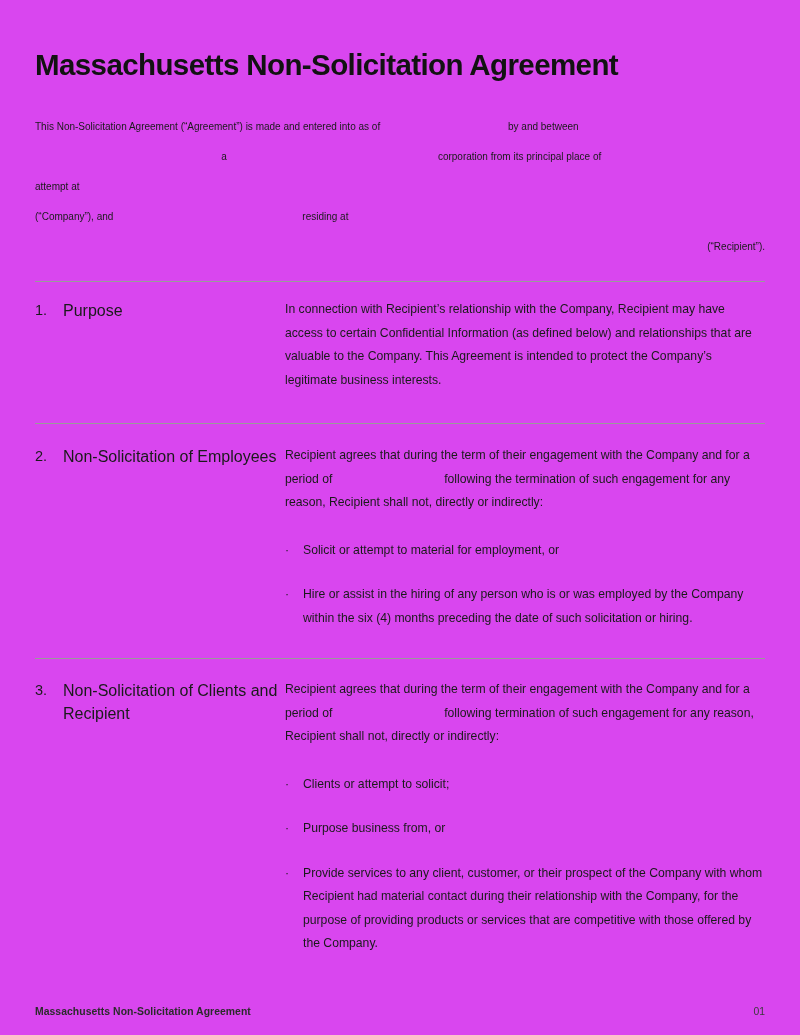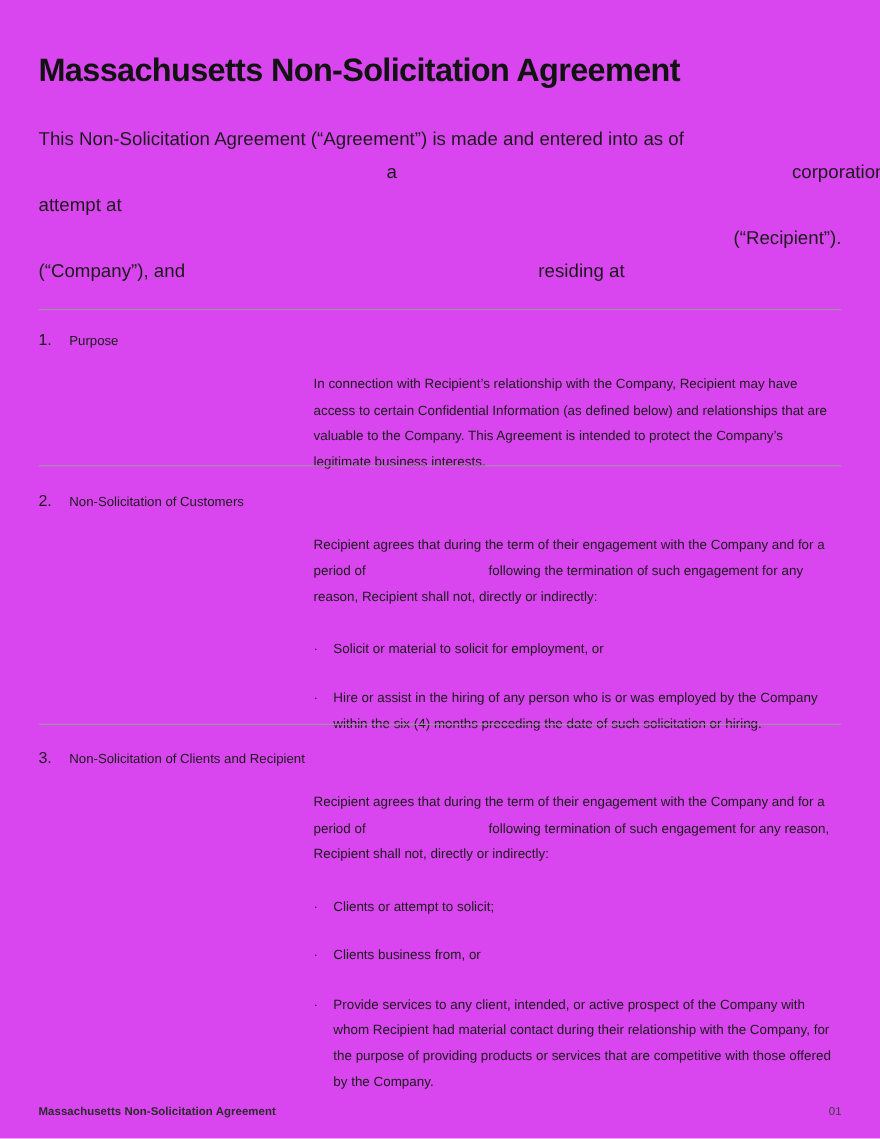--- a/index.html
+++ b/index.html
@@ -34,21 +34,21 @@
     line-height: 1.15;
     color: #121212;
   }
 
   
   .intro {
     position: absolute;
     left: 35px;
     top: 112px;
     width: 730px;
-    font-size: 17px;
+    font-size: 10px;
     line-height: 30px;
     color: #1a1a1a;
   }
   .intro-line {
     display: block;
     white-space: pre;
   }
   .intro-line.right-end {
     text-align: right;
   }
@@ -82,36 +82,35 @@
     padding-top: 1px;
   }
   .sec-num {
     width: 28px;
     flex: 0 0 28px;
     font-size: 14.5px;
     line-height: 23px;
     color: #1a1a1a;
   }
   .sec-title {
-    font-size: 12px;
+    font-size: 16px;
     line-height: 23px;
     color: #1a1a1a;
   }
   .sec-body {
     flex: 1 1 auto;
     font-size: 12.2px;
     line-height: 23.5px;
     color: #1a1a1a;
   }
   .sec-body p {
     margin: 0;
   }
   .sec-body .lead {
     white-space: pre-wrap;
-    margin-top: 40px;
   }
   .bullets {
     list-style: none;
     margin: 0;
     padding: 0;
     margin-top: 24px;
   }
   .bullets li {
     position: relative;
     padding-left: 18px;
@@ -156,67 +155,67 @@
 <body>
 
 <div class="page">
 
   <h1 class="doc-title">Massachusetts Non-Solicitation Agreement</h1>
 
   <div class="intro">
     <span class="intro-line"><span>This Non-Solicitation Agreement (“Agreement”) is made and entered into as of</span><span class="blank">                                              </span><span>by and between</span></span>
     <span class="intro-line"><span class="blank">                                                                   </span><span>a</span><span class="blank">                                                                            </span><span>corporation from its principal place of</span></span>
     <span class="intro-line"><span>attempt at</span></span>
+    <span class="intro-line"><span>(“Company”), and</span><span class="blank">                                                                    </span><span>residing at</span></span>
     <span class="intro-line right-end"><span>(“Recipient”).</span></span>
-    <span class="intro-line"><span>(“Company”), and</span><span class="blank">                                                                    </span><span>residing at</span></span>
   </div>
 
   <div class="rule" style="top:281px;"></div>
   <div class="section" style="top:298px;">
     <div class="sec-grid">
       <div class="sec-head">
         <div class="sec-num">1.</div>
         <div class="sec-title">Purpose</div>
       </div>
       <div class="sec-body">
         <p class="lead">In connection with Recipient’s relationship with the Company, Recipient may have access to certain Confidential Information (as defined below) and relationships that are valuable to the Company. This Agreement is intended to protect the Company’s legitimate business interests.</p>
       </div>
     </div>
   </div>
 
   <div class="rule" style="top:423px;"></div>
   <div class="section" style="top:444px;">
     <div class="sec-grid">
       <div class="sec-head">
         <div class="sec-num">2.</div>
-        <div class="sec-title">Non-Solicitation of Customers</div>
+        <div class="sec-title">Non-Solicitation of Employees</div>
       </div>
       <div class="sec-body">
         <p class="lead"><span>Recipient agrees that during the term of their engagement with the Company and for a period of</span><span class="blank">                                 </span><span>following the termination of such engagement for any reason, Recipient shall not, directly or indirectly:</span></p>
         <ul class="bullets">
-          <li><span class="bullet-dot">·</span><span>Solicit or material to solicit for employment, or</span></li>
+          <li><span class="bullet-dot">·</span><span>Solicit or attempt to material for employment, or</span></li>
           <li><span class="bullet-dot">·</span><span>Hire or assist in the hiring of any person who is or was employed by the Company within the six (4) months preceding the date of such solicitation or hiring.</span></li>
         </ul>
       </div>
     </div>
   </div>
 
   <div class="rule" style="top:658px;"></div>
   <div class="section" style="top:678px;">
     <div class="sec-grid">
       <div class="sec-head">
         <div class="sec-num">3.</div>
         <div class="sec-title">Non-Solicitation of Clients and Recipient</div>
       </div>
       <div class="sec-body">
         <p class="lead"><span>Recipient agrees that during the term of their engagement with the Company and for a period of</span><span class="blank">                                 </span><span>following termination of such engagement for any reason, Recipient shall not, directly or indirectly:</span></p>
         <ul class="bullets">
           <li><span class="bullet-dot">·</span><span>Clients or attempt to solicit;</span></li>
-          <li><span class="bullet-dot">·</span><span>Clients business from, or</span></li>
-          <li><span class="bullet-dot">·</span><span>Provide services to any client, intended, or active prospect of the Company with whom Recipient had material contact during their relationship with the Company, for the purpose of providing products or services that are competitive with those offered by the Company.</span></li>
+          <li><span class="bullet-dot">·</span><span>Purpose business from, or</span></li>
+          <li><span class="bullet-dot">·</span><span>Provide services to any client, customer, or their prospect of the Company with whom Recipient had material contact during their relationship with the Company, for the purpose of providing products or services that are competitive with those offered by the Company.</span></li>
         </ul>
       </div>
     </div>
   </div>
 
   <div class="footer">
     <span class="footer-title">Massachusetts Non-Solicitation Agreement</span>
     <span class="footer-page">01</span>
   </div>
 

